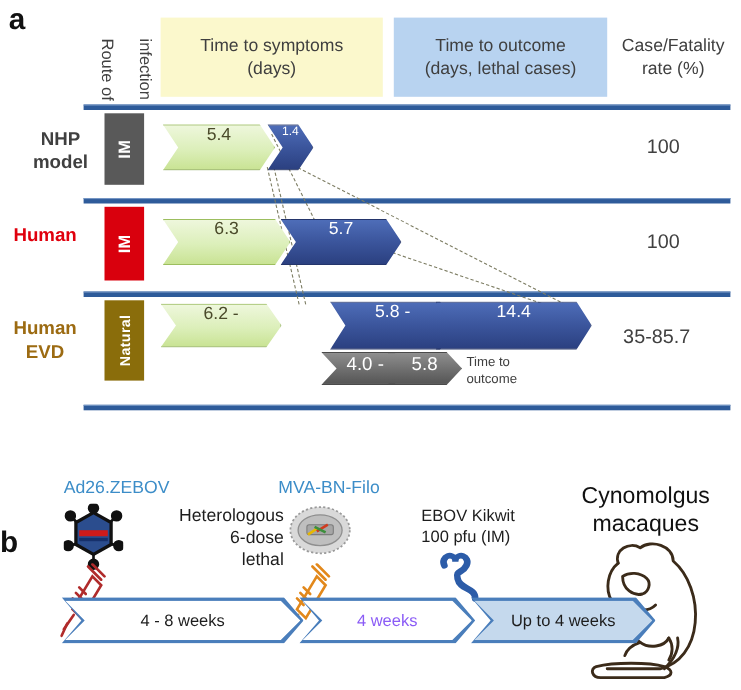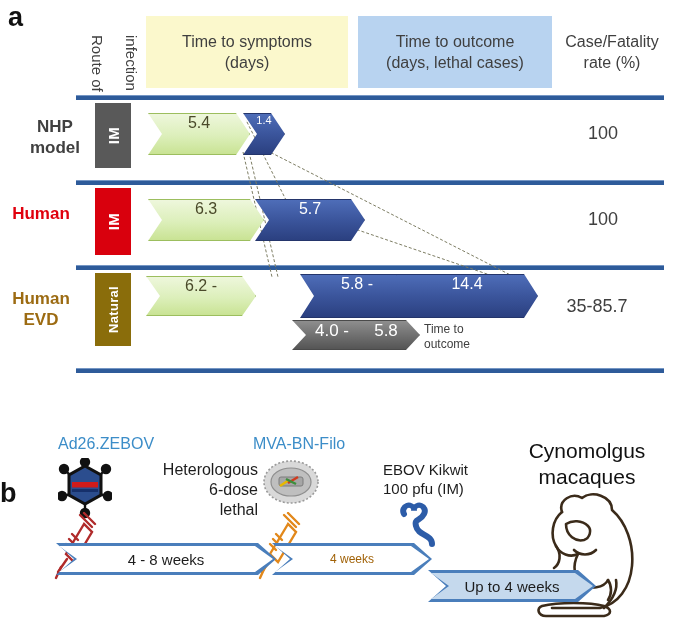--- a/index.html
+++ b/index.html
@@ -92,21 +92,21 @@
   #panel-b{position:absolute;left:0;top:400px;width:674px;height:227px;}
   .vax-title{position:absolute;font-size:16px;color:#3C8DC8;white-space:nowrap;}
   #t-ad26{left:38px;top:35px;margin-left:20px;}
   #t-mva{left:253px;top:35px;}
   .note{position:absolute;font-size:16px;line-height:20px;color:#1d1d1d;text-align:right;}
   #note-regimen{left:128px;top:60px;width:130px;}
   #note-ebov{left:383px;top:60px;width:140px;text-align:left;font-size:15px;line-height:19px;}
   #note-species{left:500px;top:38px;width:174px;font-size:21px;line-height:26px;text-align:center;color:#111;}
   .tl-shape{clip-path:polygon(0 0,calc(100% - 18px) 0,100% 50%,calc(100% - 18px) 100%,0 100%,18px 50%);}
   .tl-white{background:#ffffff;}
-  .tl-wrap{position:absolute;top:143px;height:32px;}
+  .tl-wrap{position:absolute;top:143px;height:42px;}
 </style>
 </head>
 <body>
 
 <div id="panel-a">
 
   <div class="panel-letter" id="panel-a-letter">a</div>
 
   <div class="route-head">
     <span><span>Route of</span><br><span>infection</span></span>
@@ -303,22 +303,22 @@
     <div class="tl-shape tl-white" style="position:absolute;inset:0;background:#4A7EBB;"></div>
     <div class="tl-shape" style="position:absolute;left:3px;right:3px;top:3px;bottom:3px;background:#ffffff;"></div>
     <div style="position:absolute;inset:0;display:flex;align-items:center;justify-content:center;
                 font-size:15px;color:#1d1d1d;">4 - 8 weeks</div>
   </div>
 
   <div class="tl-wrap" style="left:272px;width:160px;">
     <div class="tl-shape" style="position:absolute;inset:0;background:#4A7EBB;"></div>
     <div class="tl-shape" style="position:absolute;left:3px;right:3px;top:3px;bottom:3px;background:#ffffff;"></div>
     <div style="position:absolute;inset:0;display:flex;align-items:center;justify-content:center;
-                font-size:12px;color:#a16207;">4 weeks</div>
-  </div>
-
-  <div class="tl-wrap" style="left:428px;width:168px;margin-top:27px;">
+                font-size:15px;color:#8b5cf6;">4 weeks</div>
+  </div>
+
+  <div class="tl-wrap" style="left:428px;width:168px;">
     <div class="tl-shape" style="position:absolute;inset:0;background:#4A7EBB;"></div>
     <div class="tl-shape" style="position:absolute;left:3px;right:3px;top:3px;bottom:3px;background:#C5D9ED;"></div>
     <div style="position:absolute;inset:0;display:flex;align-items:center;justify-content:center;
                 font-size:15px;color:#1d1d1d;">Up to 4 weeks</div>
   </div>
 </div>
 
 </body></html>

